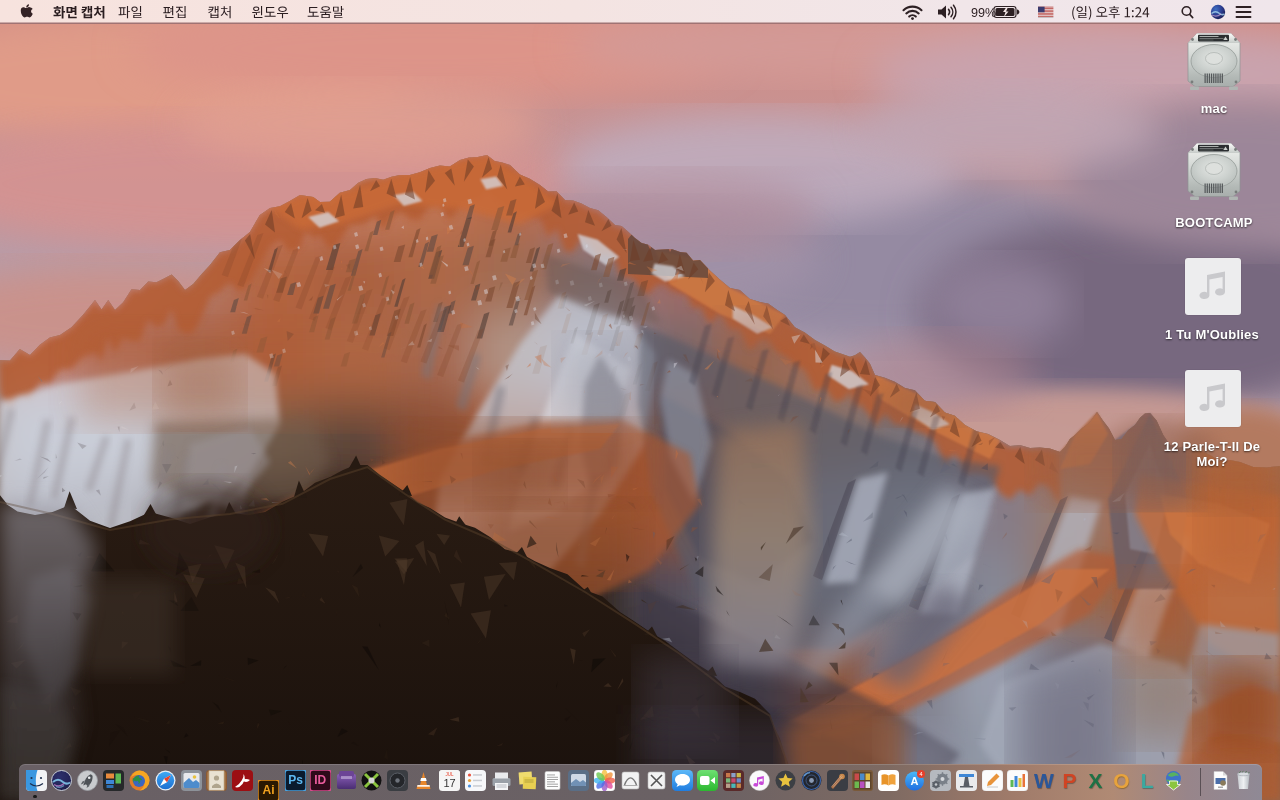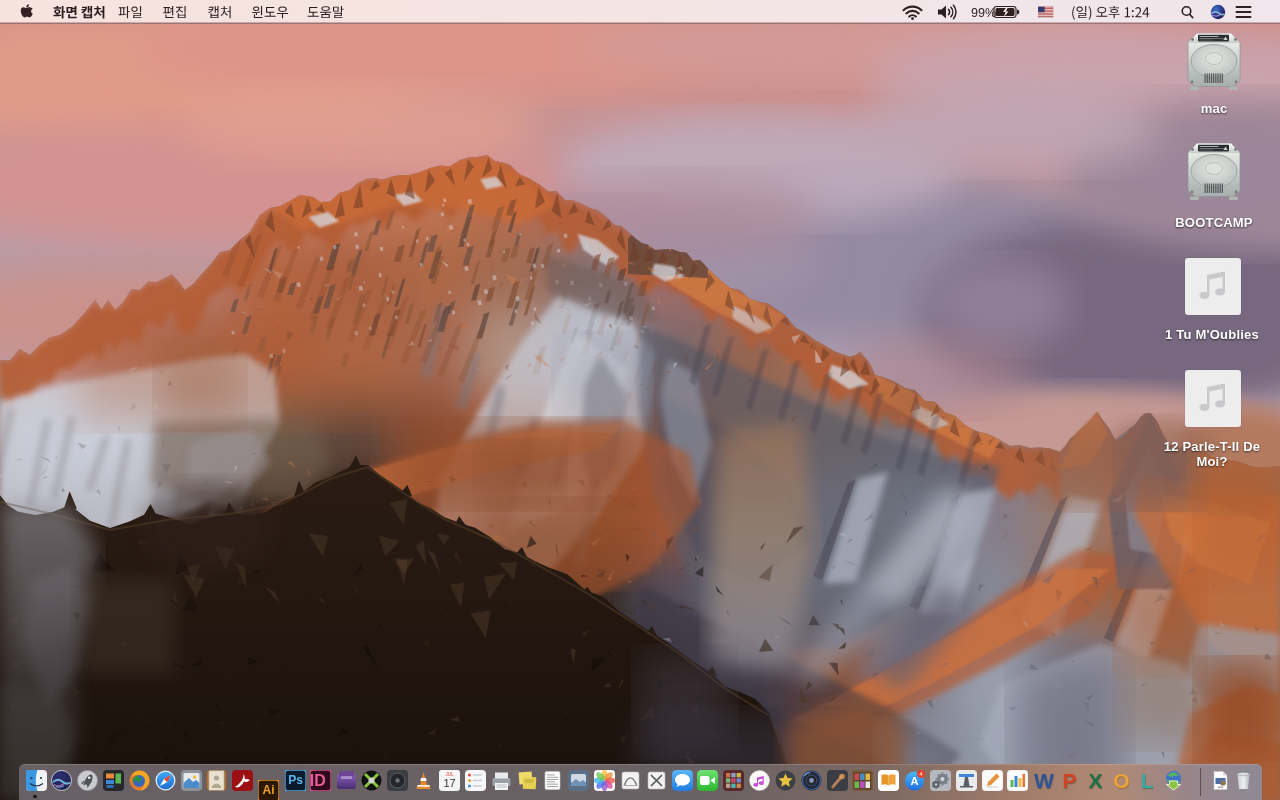--- a/index.html
+++ b/index.html
@@ -1374,21 +1374,21 @@
         <rect width="21" height="21" rx="3" fill="#2a1802"></rect>
         <rect width="21" height="21" rx="3" fill="none" stroke="#e8901a" stroke-width="1.4"></rect>
       </svg><div style="position:absolute;inset:0;font-family:'Liberation Sans',sans-serif;font-weight:bold;font-size:12px;line-height:21px;text-align:center;color:#f0a11f">Ai</div></div>
     <div style="position:absolute;left:285px;top:770px;width:21px;height:21px"><svg width="21" height="21" viewBox="0 0 21 21">
         <rect width="21" height="21" rx="3" fill="#0a1b2e"></rect>
         <rect width="21" height="21" rx="3" fill="none" stroke="#4aa3e0" stroke-width="1.4"></rect>
       </svg><div style="position:absolute;inset:0;font-family:'Liberation Sans',sans-serif;font-weight:bold;font-size:12px;line-height:21px;text-align:center;color:#5cb8f0">Ps</div></div>
     <div style="position:absolute;left:309.7px;top:770px;width:21px;height:21px"><svg width="21" height="21" viewBox="0 0 21 21">
         <rect width="21" height="21" rx="3" fill="#2e0a1a"></rect>
         <rect width="21" height="21" rx="3" fill="none" stroke="#d94a8c" stroke-width="1.4"></rect>
-      </svg><div style="position:absolute;inset:0;font-family:'Liberation Sans',sans-serif;font-weight:bold;font-size:16px;line-height:21px;text-align:left;color:#e85c9c">ID</div></div>
+      </svg><div style="position:absolute;inset:0;font-family:'Liberation Sans',sans-serif;font-weight:bold;font-size:12px;line-height:21px;text-align:center;color:#e85c9c">ID</div></div>
     <div style="position:absolute;left:335.6px;top:770px;width:21px;height:21px"><svg width="21" height="21" viewBox="0 0 21 21">
         <defs>
           <linearGradient id="dpb" x1="0" y1="0" x2="0" y2="1">
             <stop offset="0" stop-color="#8a5fb8"></stop>
             <stop offset="1" stop-color="#4a2d73"></stop>
           </linearGradient>
         </defs>
         <rect x="1" y="4" width="19" height="15" rx="2" fill="url(#dpb)"></rect>
         <rect x="3" y="1" width="15" height="6" rx="2" fill="#6c4496"></rect>
         <rect x="5" y="6" width="11" height="3" fill="#c9b5e0" opacity="0.6"></rect>

